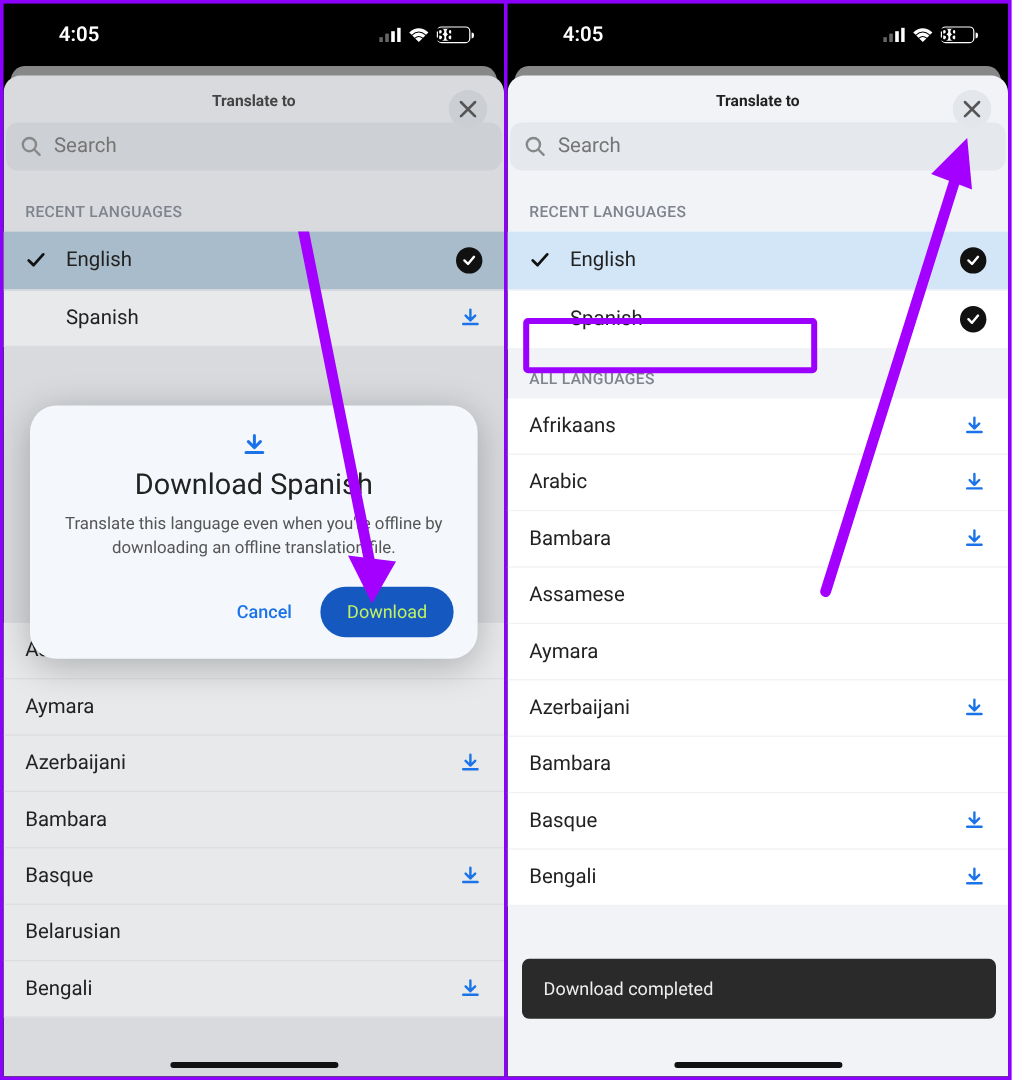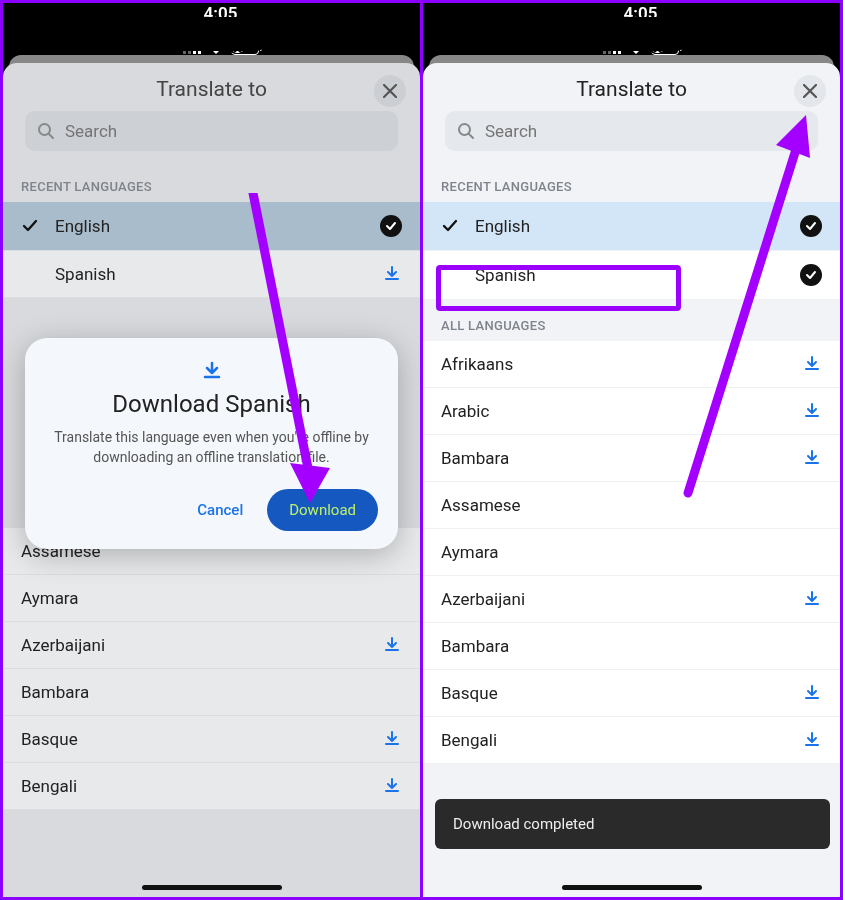--- a/index.html
+++ b/index.html
@@ -1,29 +1,29 @@
 <!DOCTYPE html>
 <html><head>
 <meta charset="utf-8">
 <style>
   * { box-sizing: border-box; margin: 0; padding: 0; font-family: -apple-system, BlinkMacSystemFont, 'Segoe UI', Roboto, sans-serif; }
   body { background: #fff; width: 843px; height: 900px; overflow: hidden; position: relative; }
   .container { display: flex; width: 843px; height: 900px; background: #8b00ff; gap: 3px; padding: 3px; }
   .phone { flex: 1; background: #000; border-radius: 0; position: relative; display: flex; flex-direction: column; overflow: hidden; }
-  .status-bar { height: 52px; display: flex; align-items: center; justify-content: space-between; padding: 0 28px 0 46px; color: #fff; flex-direction: column; }
+  .status-bar { height: 52px; display: flex; align-items: center; justify-content: space-between; padding: 0 28px 0 46px; color: #fff; }
   .status-time { font-size: 17px; font-weight: 600; }
   .status-icons { display: flex; align-items: center; gap: 6px; }
   .notch { position: absolute; top: 14px; left: 50%; transform: translateX(-50%); width: 120px; height: 34px; background: #000; border-radius: 20px; z-index: 5;}
   .sheet-wrap { flex: 1; background: #000; padding-top: 8px; position: relative; }
   .sheet-back { position: absolute; top: 0; left: 6px; right: 6px; height: 16px; background: #888; border-radius: 12px 12px 0 0; }
   .sheet { position: absolute; top: 8px; left: 0; right: 0; bottom: 0; background: #f1f3f7; border-radius: 14px 14px 0 0; display: flex; flex-direction: column; }
   .sheet-header { display: flex; align-items: center; justify-content: center; padding: 14px 16px 10px; position: relative; }
-  .sheet-title { font-size: 21px; font-weight: 400; color: #222; }
+  .sheet-title { font-size: 13px; font-weight: 700; color: #222; }
   .close-btn { position: absolute; right: 14px; top: 12px; width: 32px; height: 32px; border-radius: 50%; background: #e3e6ea; display: flex; align-items: center; justify-content: center; color: #555; cursor: pointer; }
-  .search-row { padding: 0 22px 10px; }
+  .search-row { padding: 0 2px 10px; }
   .search-box { background: #e5e8ec; border-radius: 10px; padding: 10px 12px; display: flex; align-items: center; gap: 10px; color: #7a7d82; }
   .search-box input { border: none; background: transparent; font-size: 17px; color: #333; flex: 1; outline: none; }
   .section-label { font-size: 13px; font-weight: 500; color: #7f848c; padding: 18px 18px 8px; letter-spacing: 0.3px; }
   .list { background: #fff; }
   .row { display: flex; align-items: center; padding: 13px 18px; font-size: 17px; color: #222; border-bottom: 1px solid #f0f1f3; position: relative; }
   .row.selected { background: #d3e6f8; }
   .row .check-left { width: 34px; display: flex; align-items: center; color: #222; }
   .row .label { flex: 1; }
   .row .right-icon { color: #1a73e8; }
   .row .right-badge { width: 22px; height: 22px; border-radius: 50%; background: #111; display: flex; align-items: center; justify-content: center; color: #fff; }
@@ -151,20 +151,23 @@
             </div>
           <div class="row">
               <span class="label">Basque</span>
               <span class="right-icon">
                 <svg width="20" height="20">
                   <path d="M10 3 L10 12 M6 8 L10 12 L14 8 M4 15 L16 15" stroke="#1a73e8" stroke-width="2" fill="none" stroke-linecap="round" stroke-linejoin="round"></path>
                 </svg>
               </span>
             </div>
           <div class="row">
+              <span class="label">Belarusian</span>
+            </div>
+          <div class="row">
               <span class="label">Bengali</span>
               <span class="right-icon">
                 <svg width="20" height="20">
                   <path d="M10 3 L10 12 M6 8 L10 12 L14 8 M4 15 L16 15" stroke="#1a73e8" stroke-width="2" fill="none" stroke-linecap="round" stroke-linejoin="round"></path>
                 </svg>
               </span>
             </div>
         </div>
 
         <div class="home-indicator"></div>

